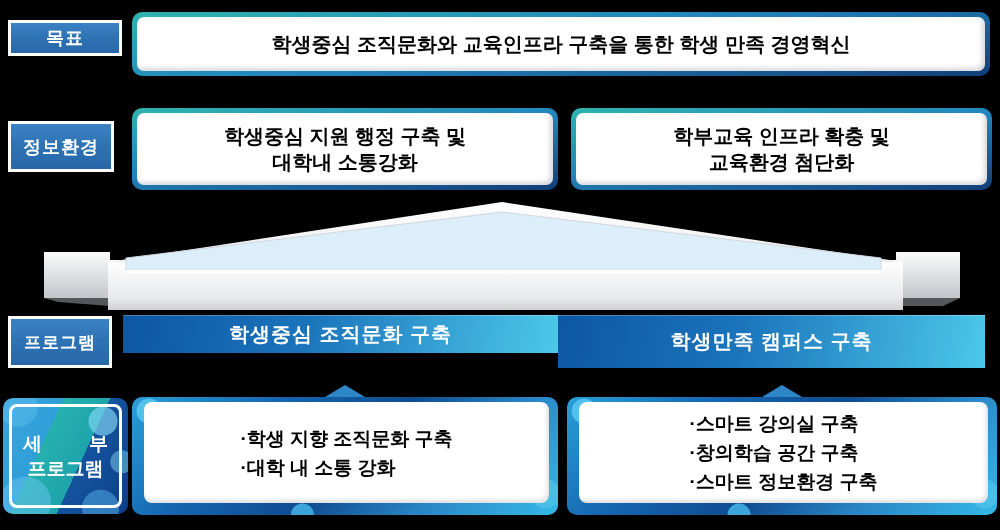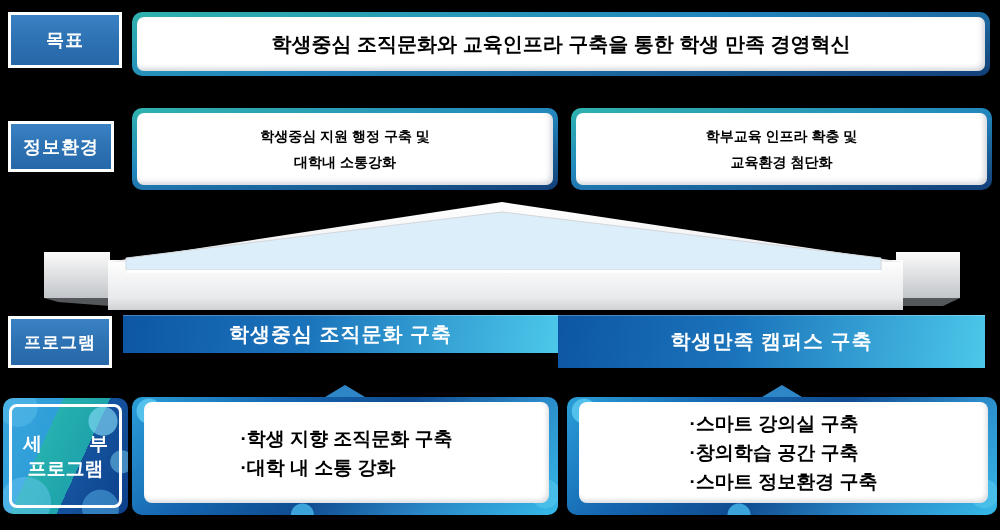--- a/index.html
+++ b/index.html
@@ -8,39 +8,39 @@
     font-family:"Liberation Sans","DejaVu Sans",sans-serif;overflow:hidden;
   }
   
   .label-box{
     position:absolute;box-sizing:border-box;
     background:linear-gradient(180deg,#3b82c4 0%,#2e74b5 45%,#2767a8 100%);
     border:3px solid #fff;color:#fff;font-weight:bold;
     display:flex;align-items:center;justify-content:center;
     letter-spacing:1px;text-align:center;
   }
-  #label-goal{left:8px;top:12px;width:114px;height:56px;font-size:18px;}
+  #label-goal{left:8px;top:20px;width:114px;height:36px;font-size:18px;}
   #label-subgoal{left:8px;top:121px;width:106px;height:51px;font-size:18px;}
   #label-program{left:8px;top:316px;width:104px;height:52px;font-size:17px;}
   
   .gframe{
     position:absolute;box-sizing:border-box;border-radius:10px;padding:5px;
     background:linear-gradient(172deg,#2fb3ae 0%,#2286bd 45%,#123e78 100%);
   }
   .gframe .inner{
     width:100%;height:100%;background:#fff;border-radius:7px;
     display:flex;flex-direction:column;align-items:center;justify-content:center;
     color:#000;font-weight:bold;text-align:center;
     box-shadow:inset -3px -3px 5px rgba(110,120,135,.28);
   }
   #goal-frame{left:132px;top:12px;width:858px;height:64px;}
   #goal-frame .inner{font-size:20px;}
   #subgoal-frame-1{left:132px;top:108px;width:426px;height:82px;}
   #subgoal-frame-2{left:571px;top:108px;width:421px;height:82px;}
-  .subgoal-text{font-size:14px;line-height:26px;}
+  .subgoal-text{font-size:20px;line-height:26px;}
   
   #roof{position:absolute;left:38px;top:200px;width:928px;height:112px;}
   
   .prog{
     position:absolute;color:#fff;font-weight:bold;font-size:20px;
     display:flex;align-items:center;justify-content:center;letter-spacing:1px;
     background:linear-gradient(100deg,#0d56a4 0%,#1b74bb 42%,#4cc8ea 100%);
     box-shadow:inset 0 1px 0 rgba(255,255,255,.25);
   }
   #prog-1{left:123px;top:315px;width:435px;height:38px;}

